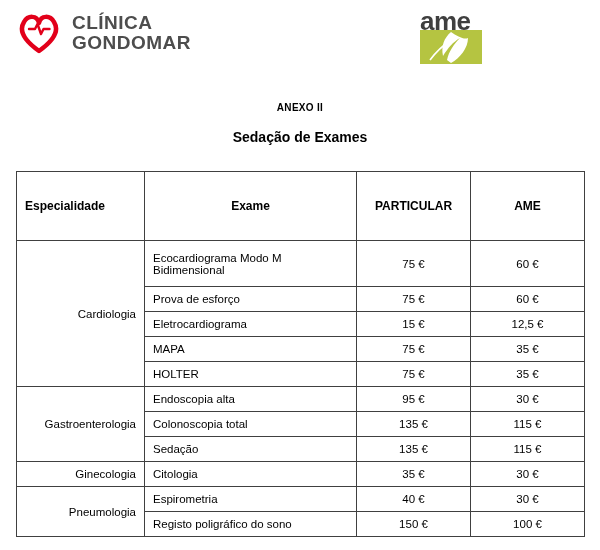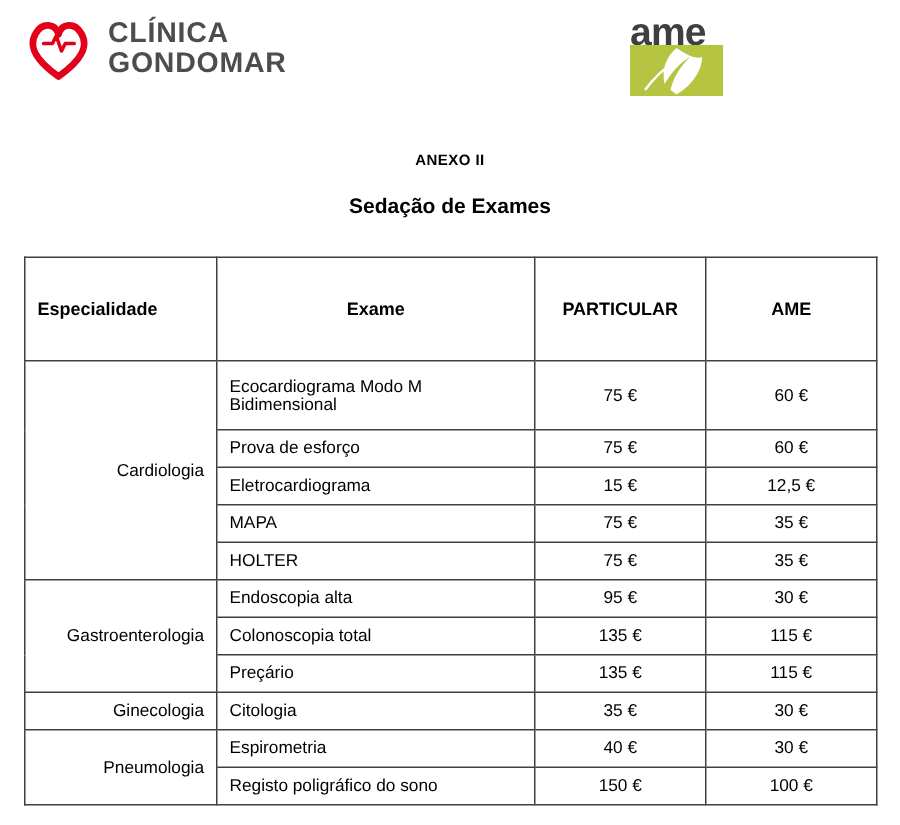--- a/index.html
+++ b/index.html
@@ -234,21 +234,21 @@
             <td class="c-exam">Endoscopia alta</td>
             <td class="c-part">95 €</td>
             <td class="c-ame">30 €</td>
           </tr>
           <tr>
             <td class="c-exam">Colonoscopia total</td>
             <td class="c-part">135 €</td>
             <td class="c-ame">115 €</td>
           </tr>
           <tr>
-            <td class="c-exam">Preçário</td>
+            <td class="c-exam">Sedação</td>
             <td class="c-part">135 €</td>
             <td class="c-ame">115 €</td>
           </tr>
           <tr>
             <td class="c-esp" rowspan="1">Ginecologia</td>
             <td class="c-exam">Citologia</td>
             <td class="c-part">35 €</td>
             <td class="c-ame">30 €</td>
           </tr>
           <tr>

